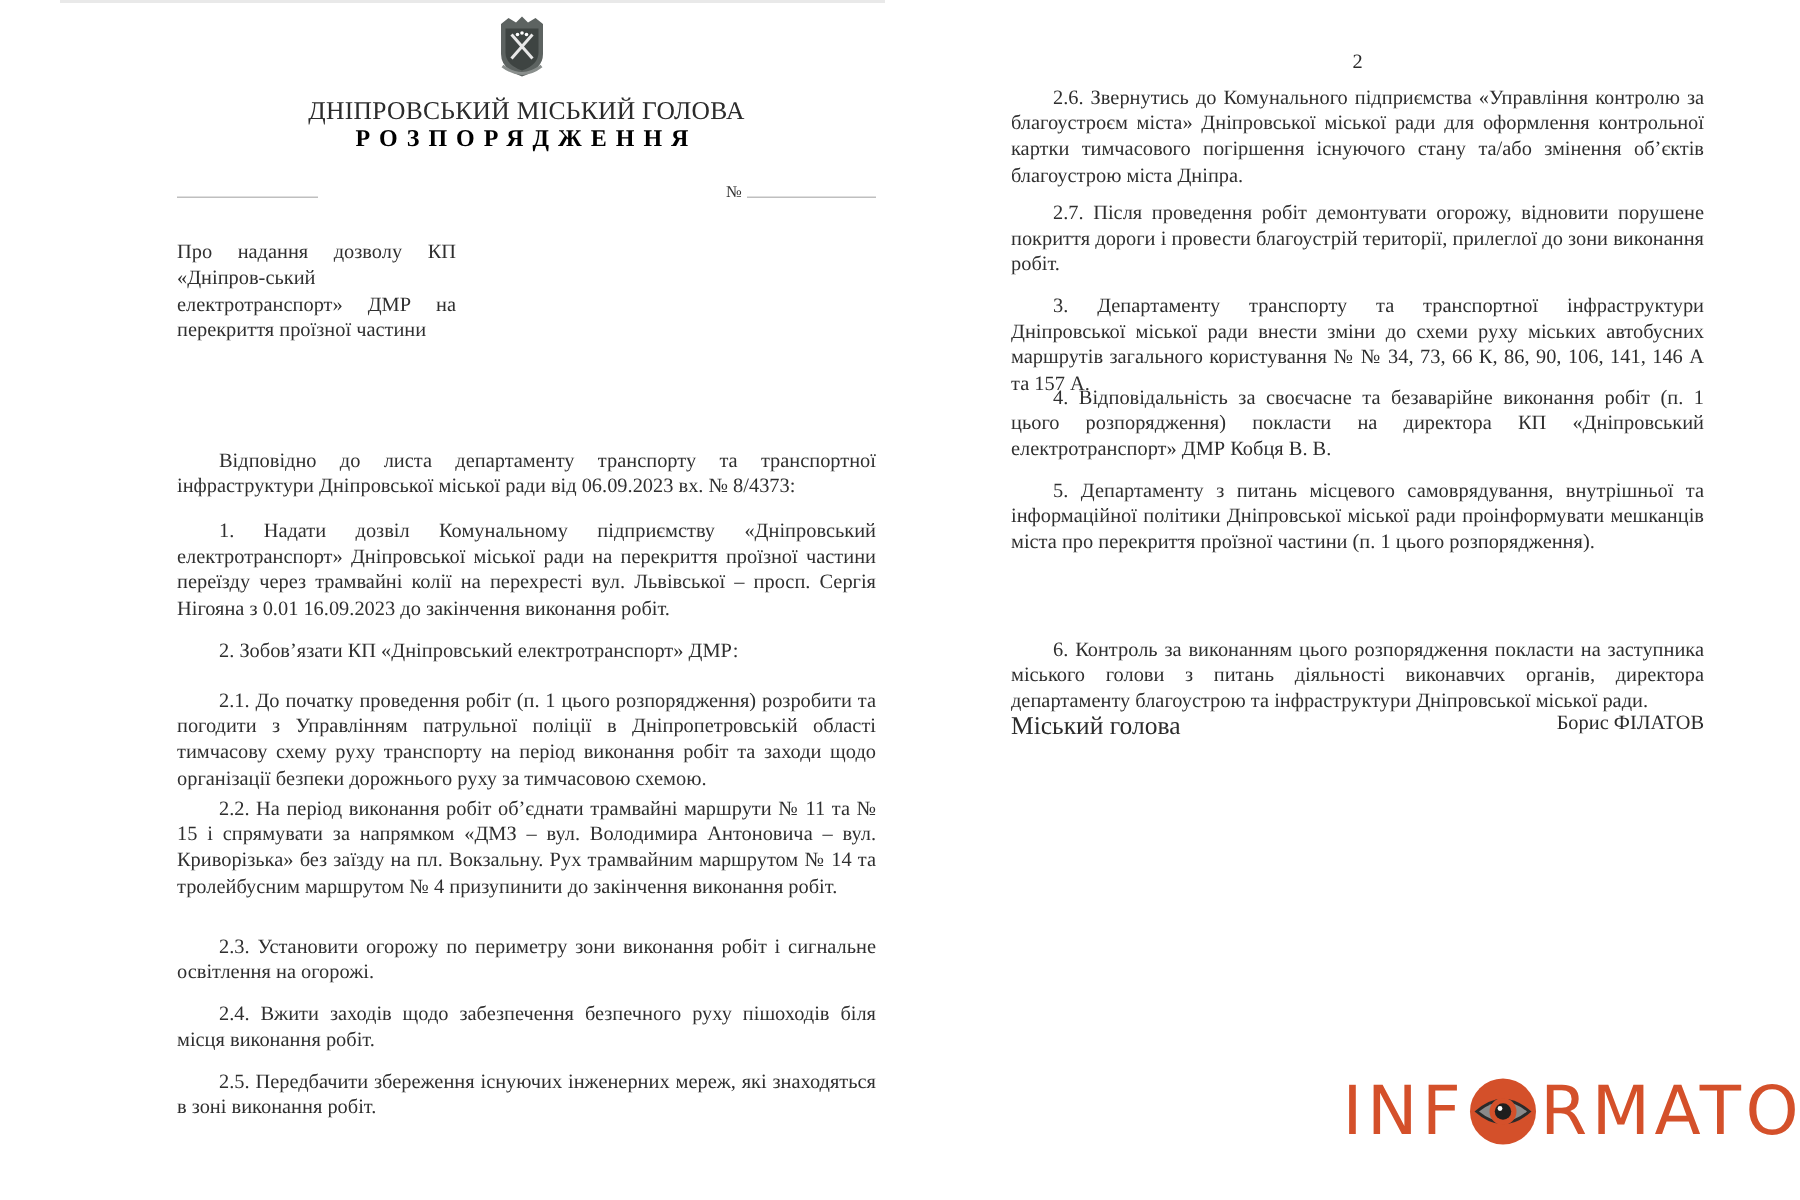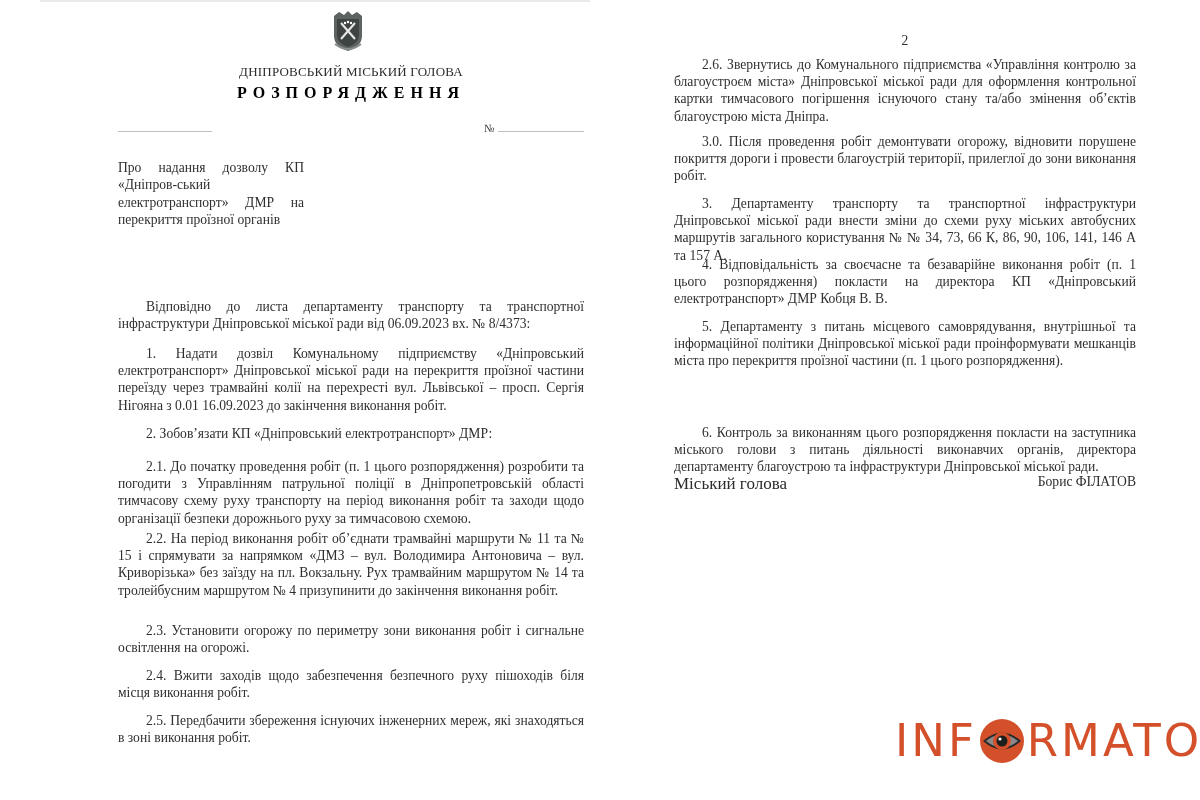--- a/index.html
+++ b/index.html
@@ -10,21 +10,21 @@
   .topbar { position:absolute; left:40px; top:0; width:550px; height:2px; background:#e9e9e9; }
   .page { position:absolute; }
   .left { left:118px; top:0; width:466px; }
   .right { left:674px; top:0; width:462px; }
   .para {
     position:absolute; font-size:13.6px; line-height:17.2px; text-align:justify;
     text-indent:28px; width:100%; margin:0; color:#2f2f2f;
   }
   .crest { position:absolute; left:331px; top:10px; width:34px; height:42px; }
   .heading1 {
-    position:absolute; left:0; width:100%; top:64px; text-align:center; font-size:13px;
+    position:absolute; left:0; width:100%; top:64px; text-align:center; font-size:17px;
     letter-spacing:0.2px; color:#2b2b2b;
   }
   .heading2 {
     position:absolute; left:0; width:100%; top:84px; text-align:center; font-size:16px;
     font-weight:bold; letter-spacing:6px; color:#000000;
   }
   .date-line { position:absolute; left:0; top:131px; width:94px; border-top:1px solid #bfbfbf; }
   .num-label { position:absolute; left:366px; top:122px; font-size:11px; color:#333; }
   .num-line { position:absolute; left:380px; top:131px; width:86px; border-top:1px solid #bfbfbf; }
   .subject {
@@ -57,36 +57,36 @@
       <circle cx="20" cy="13" r="1.2" fill="#ffffff"></circle>
     <path d="M4 34 Q17 44 30 34" stroke="#8a8f8d" stroke-width="2" fill="none"></path>
   </svg>
   <div class="heading1" style="left:0;width:466px;">ДНІПРОВСЬКИЙ МІСЬКИЙ ГОЛОВА</div>
   <div class="heading2" style="left:0;width:466px;">РОЗПОРЯДЖЕННЯ</div>
 
   <div class="date-line"></div>
   <div class="num-label">№</div>
   <div class="num-line"></div>
 
-  <div class="subject">Про надання дозволу КП «Дніпров-ський електротранспорт» ДМР на перекриття проїзної органів</div>
+  <div class="subject">Про надання дозволу КП «Дніпров-ський електротранспорт» ДМР на перекриття проїзної частини</div>
 
   <p class="para" style="top:298px;">Відповідно до листа департаменту транспорту та транспортної інфраструктури Дніпровської міської ради від 06.09.2023 вх. № 8/4373:</p>
   <p class="para" style="top:345px;">1. Надати дозвіл Комунальному підприємству «Дніпровський електротранспорт» Дніпровської міської ради на перекриття проїзної частини переїзду через трамвайні колії на перехресті вул. Львівської – просп. Сергія Нігояна з 0.01 16.09.2023 до закінчення виконання робіт.</p>
   <p class="para" style="top:425px;">2. Зобов’язати КП «Дніпровський електротранспорт» ДМР:</p>
   <p class="para" style="top:458px;">2.1. До початку проведення робіт (п. 1 цього розпорядження) розробити та погодити з Управлінням патрульної поліції в Дніпропетровській області тимчасову схему руху транспорту на період виконання робіт та заходи щодо організації безпеки дорожнього руху за тимчасовою схемою.</p>
   <p class="para" style="top:530px;">2.2. На період виконання робіт об’єднати трамвайні маршрути № 11 та № 15 і спрямувати за напрямком «ДМЗ – вул. Володимира Антоновича – вул. Криворізька» без заїзду на пл. Вокзальну. Рух трамвайним маршрутом № 14 та тролейбусним маршрутом № 4 призупинити до закінчення виконання робіт.</p>
   <p class="para" style="top:622px;">2.3. Установити огорожу по периметру зони виконання робіт і сигнальне освітлення на огорожі.</p>
   <p class="para" style="top:667px;">2.4. Вжити заходів щодо забезпечення безпечного руху пішоходів біля місця виконання робіт.</p>
   <p class="para" style="top:712px;">2.5. Передбачити збереження існуючих інженерних мереж, які знаходяться в зоні виконання робіт.</p>
 </div>
 
 <div class="page right" style="height:800px;">
   <div class="pagenum">2</div>
   <p class="para" style="top:56px;">2.6. Звернутись до Комунального підприємства «Управління контролю за благоустроєм міста» Дніпровської міської ради для оформлення контрольної картки тимчасового погіршення існуючого стану та/або змінення об’єктів благоустрою міста Дніпра.</p>
-  <p class="para" style="top:133px;">3.0. Після проведення робіт демонтувати огорожу, відновити порушене покриття дороги і провести благоустрій території, прилеглої до зони виконання робіт.</p>
+  <p class="para" style="top:133px;">2.7. Після проведення робіт демонтувати огорожу, відновити порушене покриття дороги і провести благоустрій території, прилеглої до зони виконання робіт.</p>
   <p class="para" style="top:195px;">3. Департаменту транспорту та транспортної інфраструктури Дніпровської міської ради внести зміни до схеми руху міських автобусних маршрутів загального користування № № 34, 73, 66 К, 86, 90, 106, 141, 146 А та 157 А.</p>
   <p class="para" style="top:256px;">4. Відповідальність за своєчасне та безаварійне виконання робіт (п. 1 цього розпорядження) покласти на директора КП «Дніпровський електротранспорт» ДМР Кобця В. В.</p>
   <p class="para" style="top:318px;">5. Департаменту з питань місцевого самоврядування, внутрішньої та інформаційної політики Дніпровської міської ради проінформувати мешканців міста про перекриття проїзної частини (п. 1 цього розпорядження).</p>
   <p class="para" style="top:392px;margin-top:32px;">6. Контроль за виконанням цього розпорядження покласти на заступника міського голови з питань діяльності виконавчих органів, директора департаменту благоустрою та інфраструктури Дніпровської міської ради.</p>
   <div class="sign-left">Міський голова</div>
   <div class="sign-right">Борис ФІЛАТОВ</div>
 </div>
 
 <div class="logo">
   <span>INF</span>

